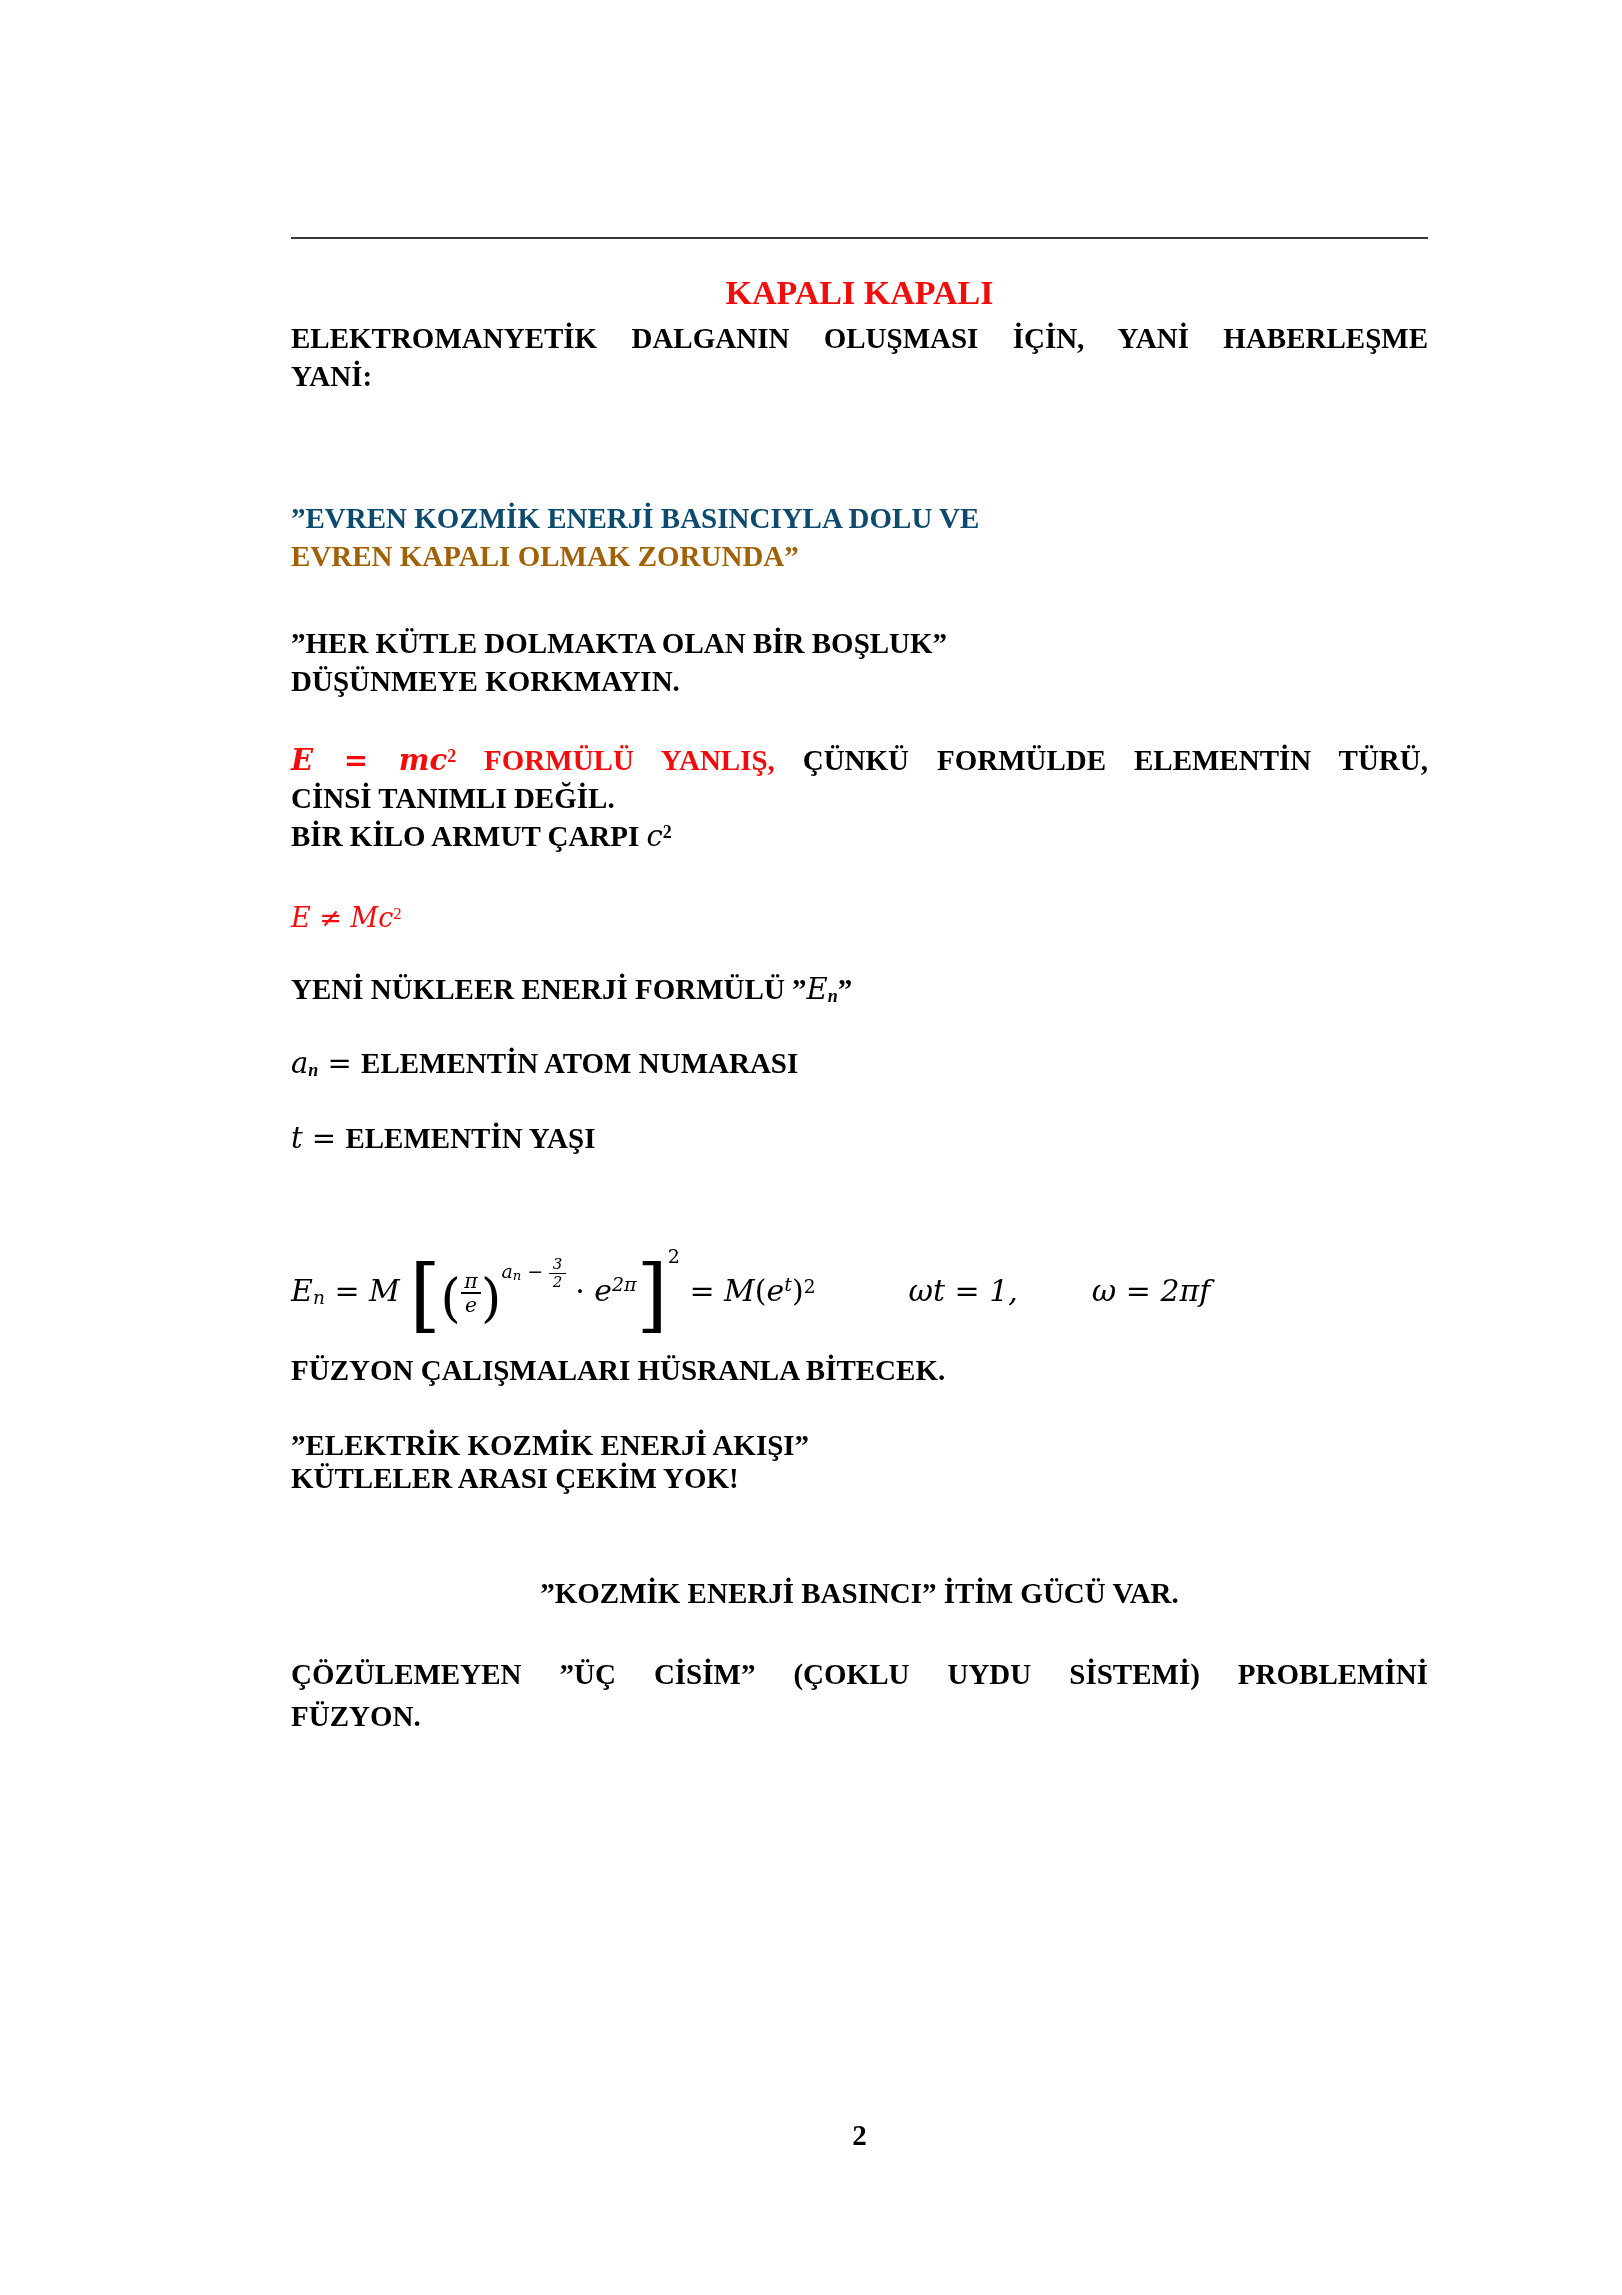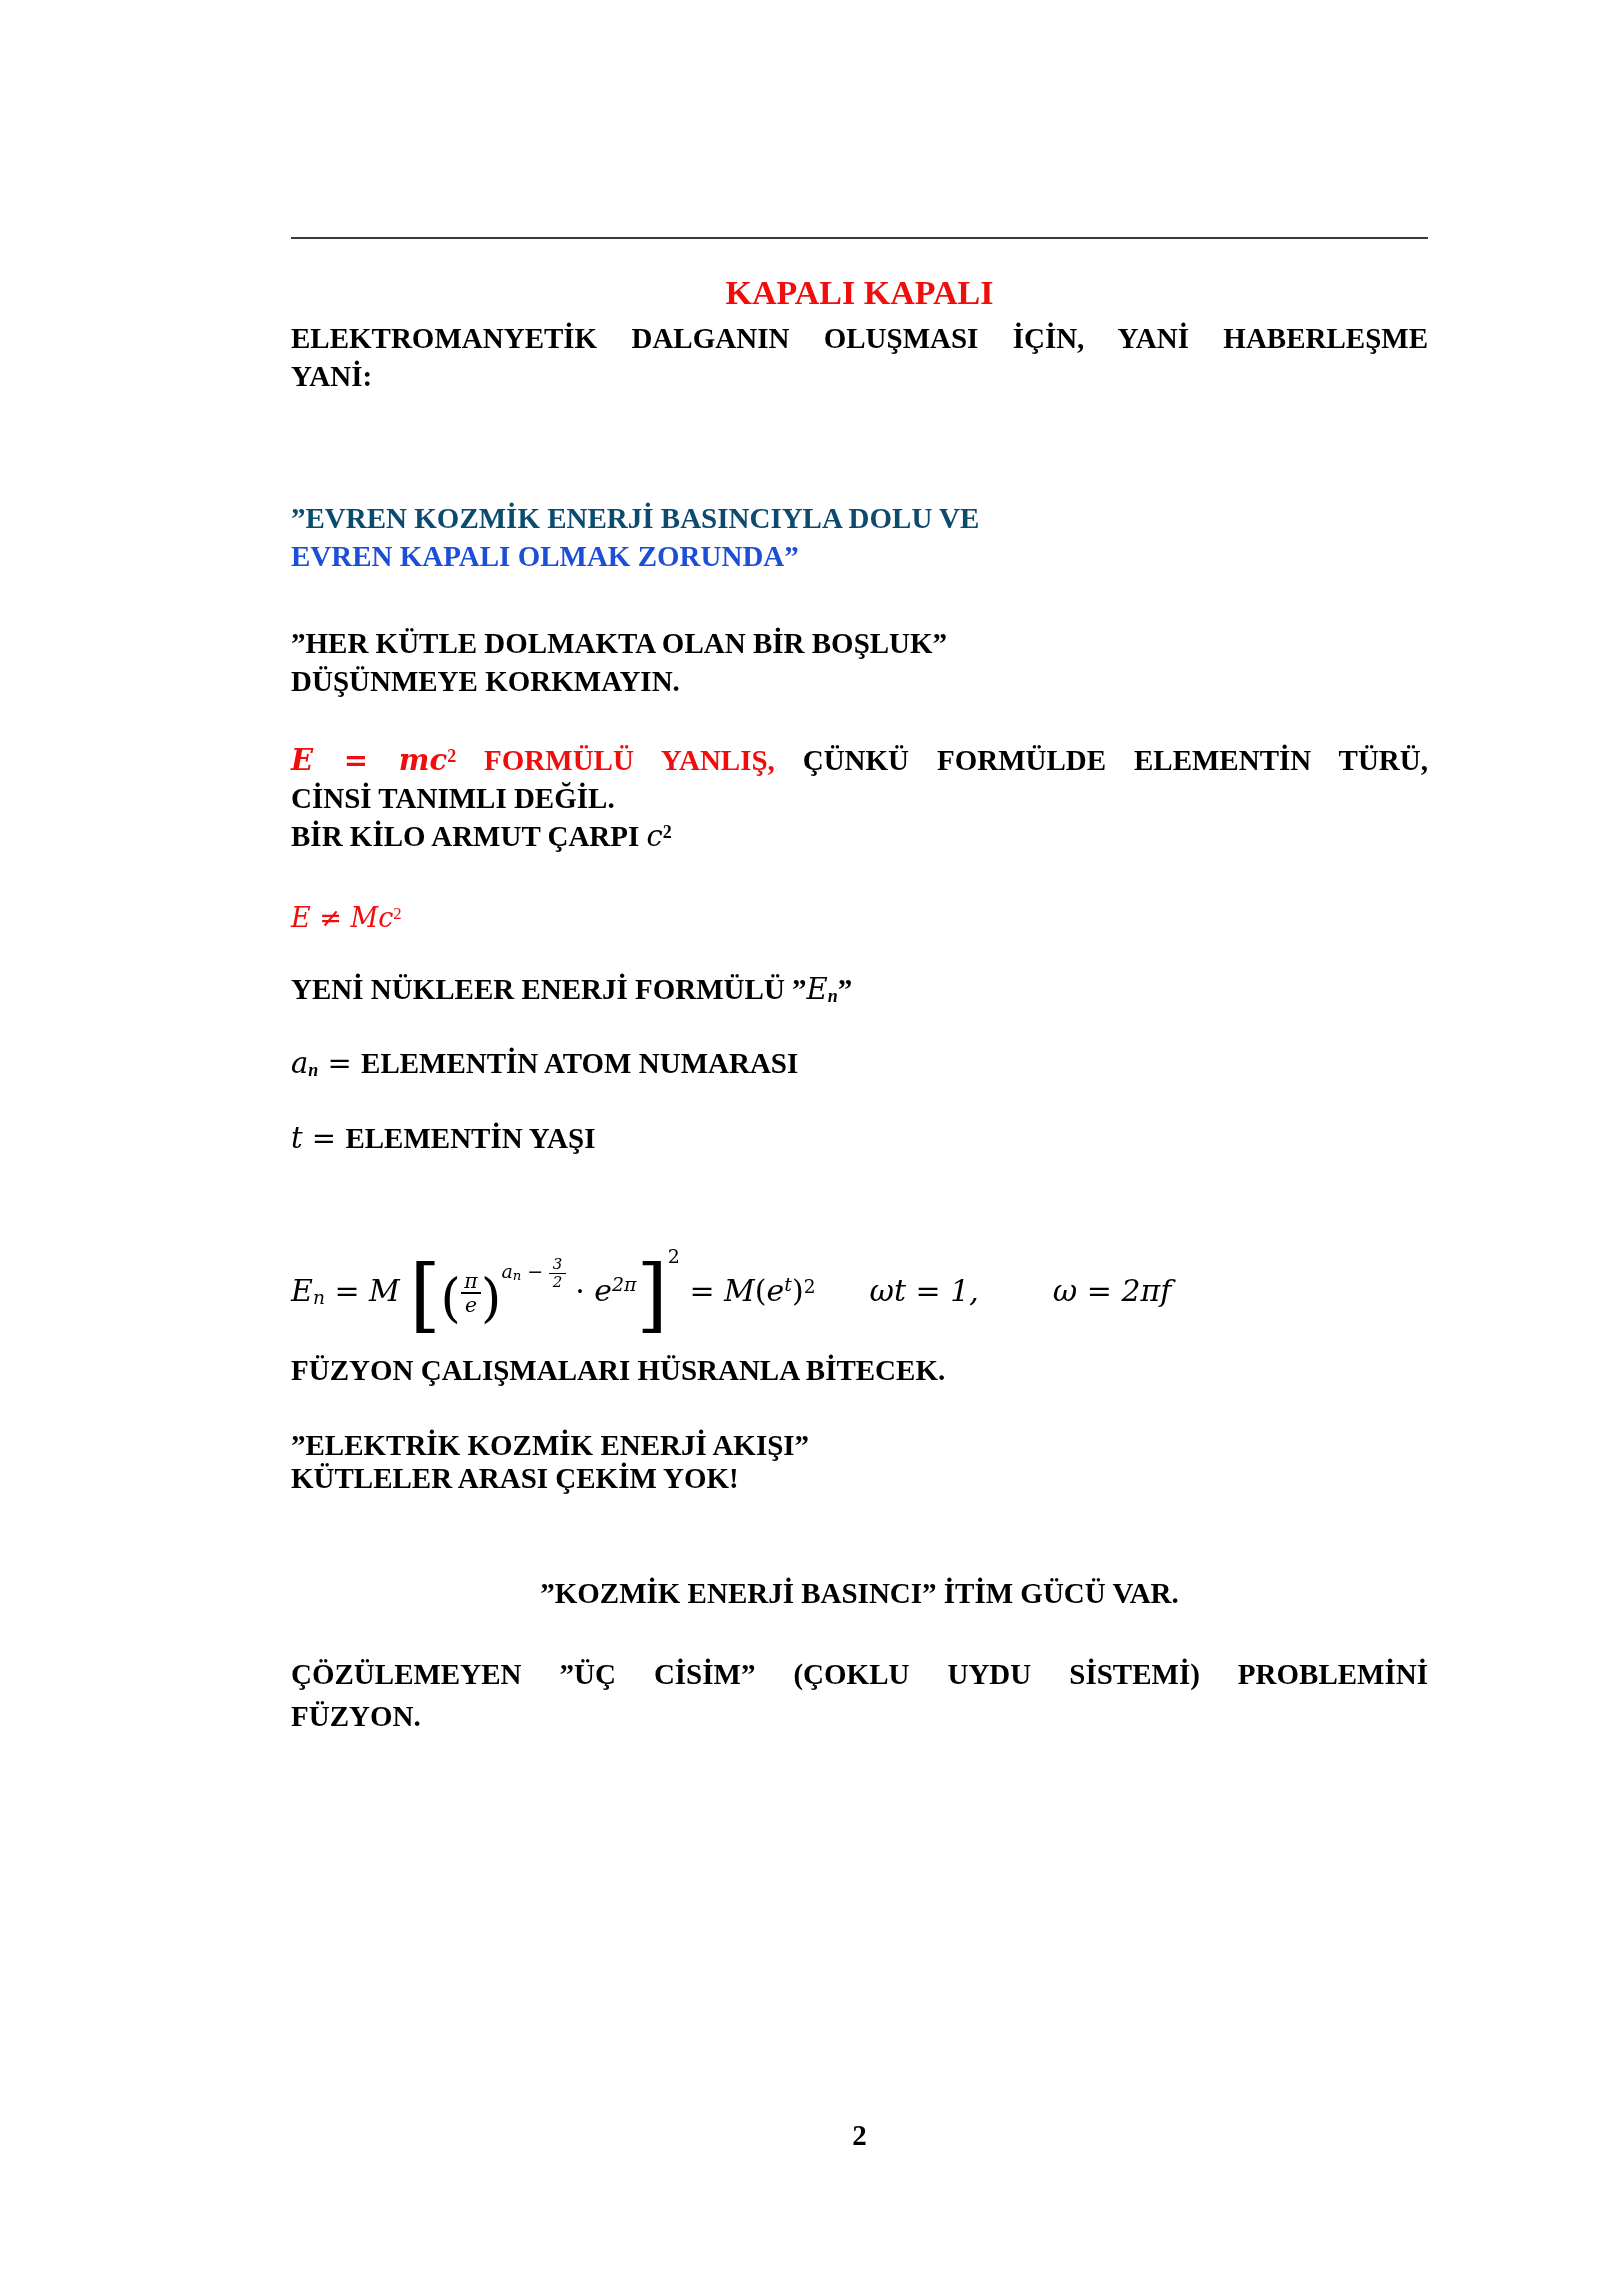--- a/index.html
+++ b/index.html
@@ -28,41 +28,41 @@
   .frac{display:inline-block;text-align:center;vertical-align:middle;line-height:1.1;}
   .frac .num,.frac .den{display:block;padding:0 3.4px;}
   .frac .den{border-top:2px solid #000;}
   .frac-main{font-size:20.4px;font-style:italic;}
   .frac-mini{font-size:15px;font-style:italic;}
   .frac-mini .den{border-top:1.4px solid #000;}
   .expgroup{display:inline-block;vertical-align:23px;font-size:19px;}
   .expgroup sub.m{font-size:0.7em;vertical-align:-0.15em;}
   .brsup{display:inline-block;font-size:19px;font-style:normal;vertical-align:38px;}
   .esup{font-size:19px;vertical-align:0.55em;font-style:italic;line-height:0;}
-  .cond1{margin-left:54px;}
+  .cond1{margin-left:93px;}
   .cond2{margin-left:74px;}
   .pagenum{font-size:29px;font-weight:bold;text-align:center;}
 </style>
 </head>
 <body>
 
 <div class="content">
 
   <div class="block rule" style="top: 237px; background: rgb(58, 58, 58);"></div>
 
   <div class="block doc-title red" style="top: 273px; color: rgb(242, 13, 13);">KAPALI KAPALI</div>
 
   <div class="block" style="top:319px;">
     <div class="body-line just">ELEKTROMANYETİK DALGANIN OLUŞMASI İÇİN, YANİ HABERLEŞME</div>
     <div class="body-line">YANİ:</div>
   </div>
 
   <div class="block" style="top:499px;">
     <div class="body-line red" style="color: #0c4a6e;">”EVREN KOZMİK ENERJİ BASINCIYLA DOLU VE</div>
-    <div class="body-line red" style="color: #1d4ed8;">EVREN KAPALI OLMAK ZORUNDA”</div>
+    <div class="body-line red" style="color: #a16207;">EVREN KAPALI OLMAK ZORUNDA”</div>
   </div>
 
   <div class="block" style="top:624px;">
     <div class="body-line">”HER KÜTLE DOLMAKTA OLAN BİR BOŞLUK”</div>
     <div class="body-line">DÜŞÜNMEYE KORKMAYIN.</div>
   </div>
 
   <div class="block" style="top:741px;">
     <div class="body-line just">
       <span class="red math-bold" style="color: rgb(242, 13, 13);">E</span><span class="red math-bold upright" style="color: rgb(242, 13, 13);"> = </span><span class="red math-bold" style="color: rgb(242, 13, 13);">mc</span><sup class="m red" style="color: rgb(242, 13, 13);">2</sup><span class="red" style="color: rgb(242, 13, 13);"> FORMÜLÜ YANLIŞ, </span><span>ÇÜNKÜ FORMÜLDE ELEMENTİN TÜRÜ,</span>

